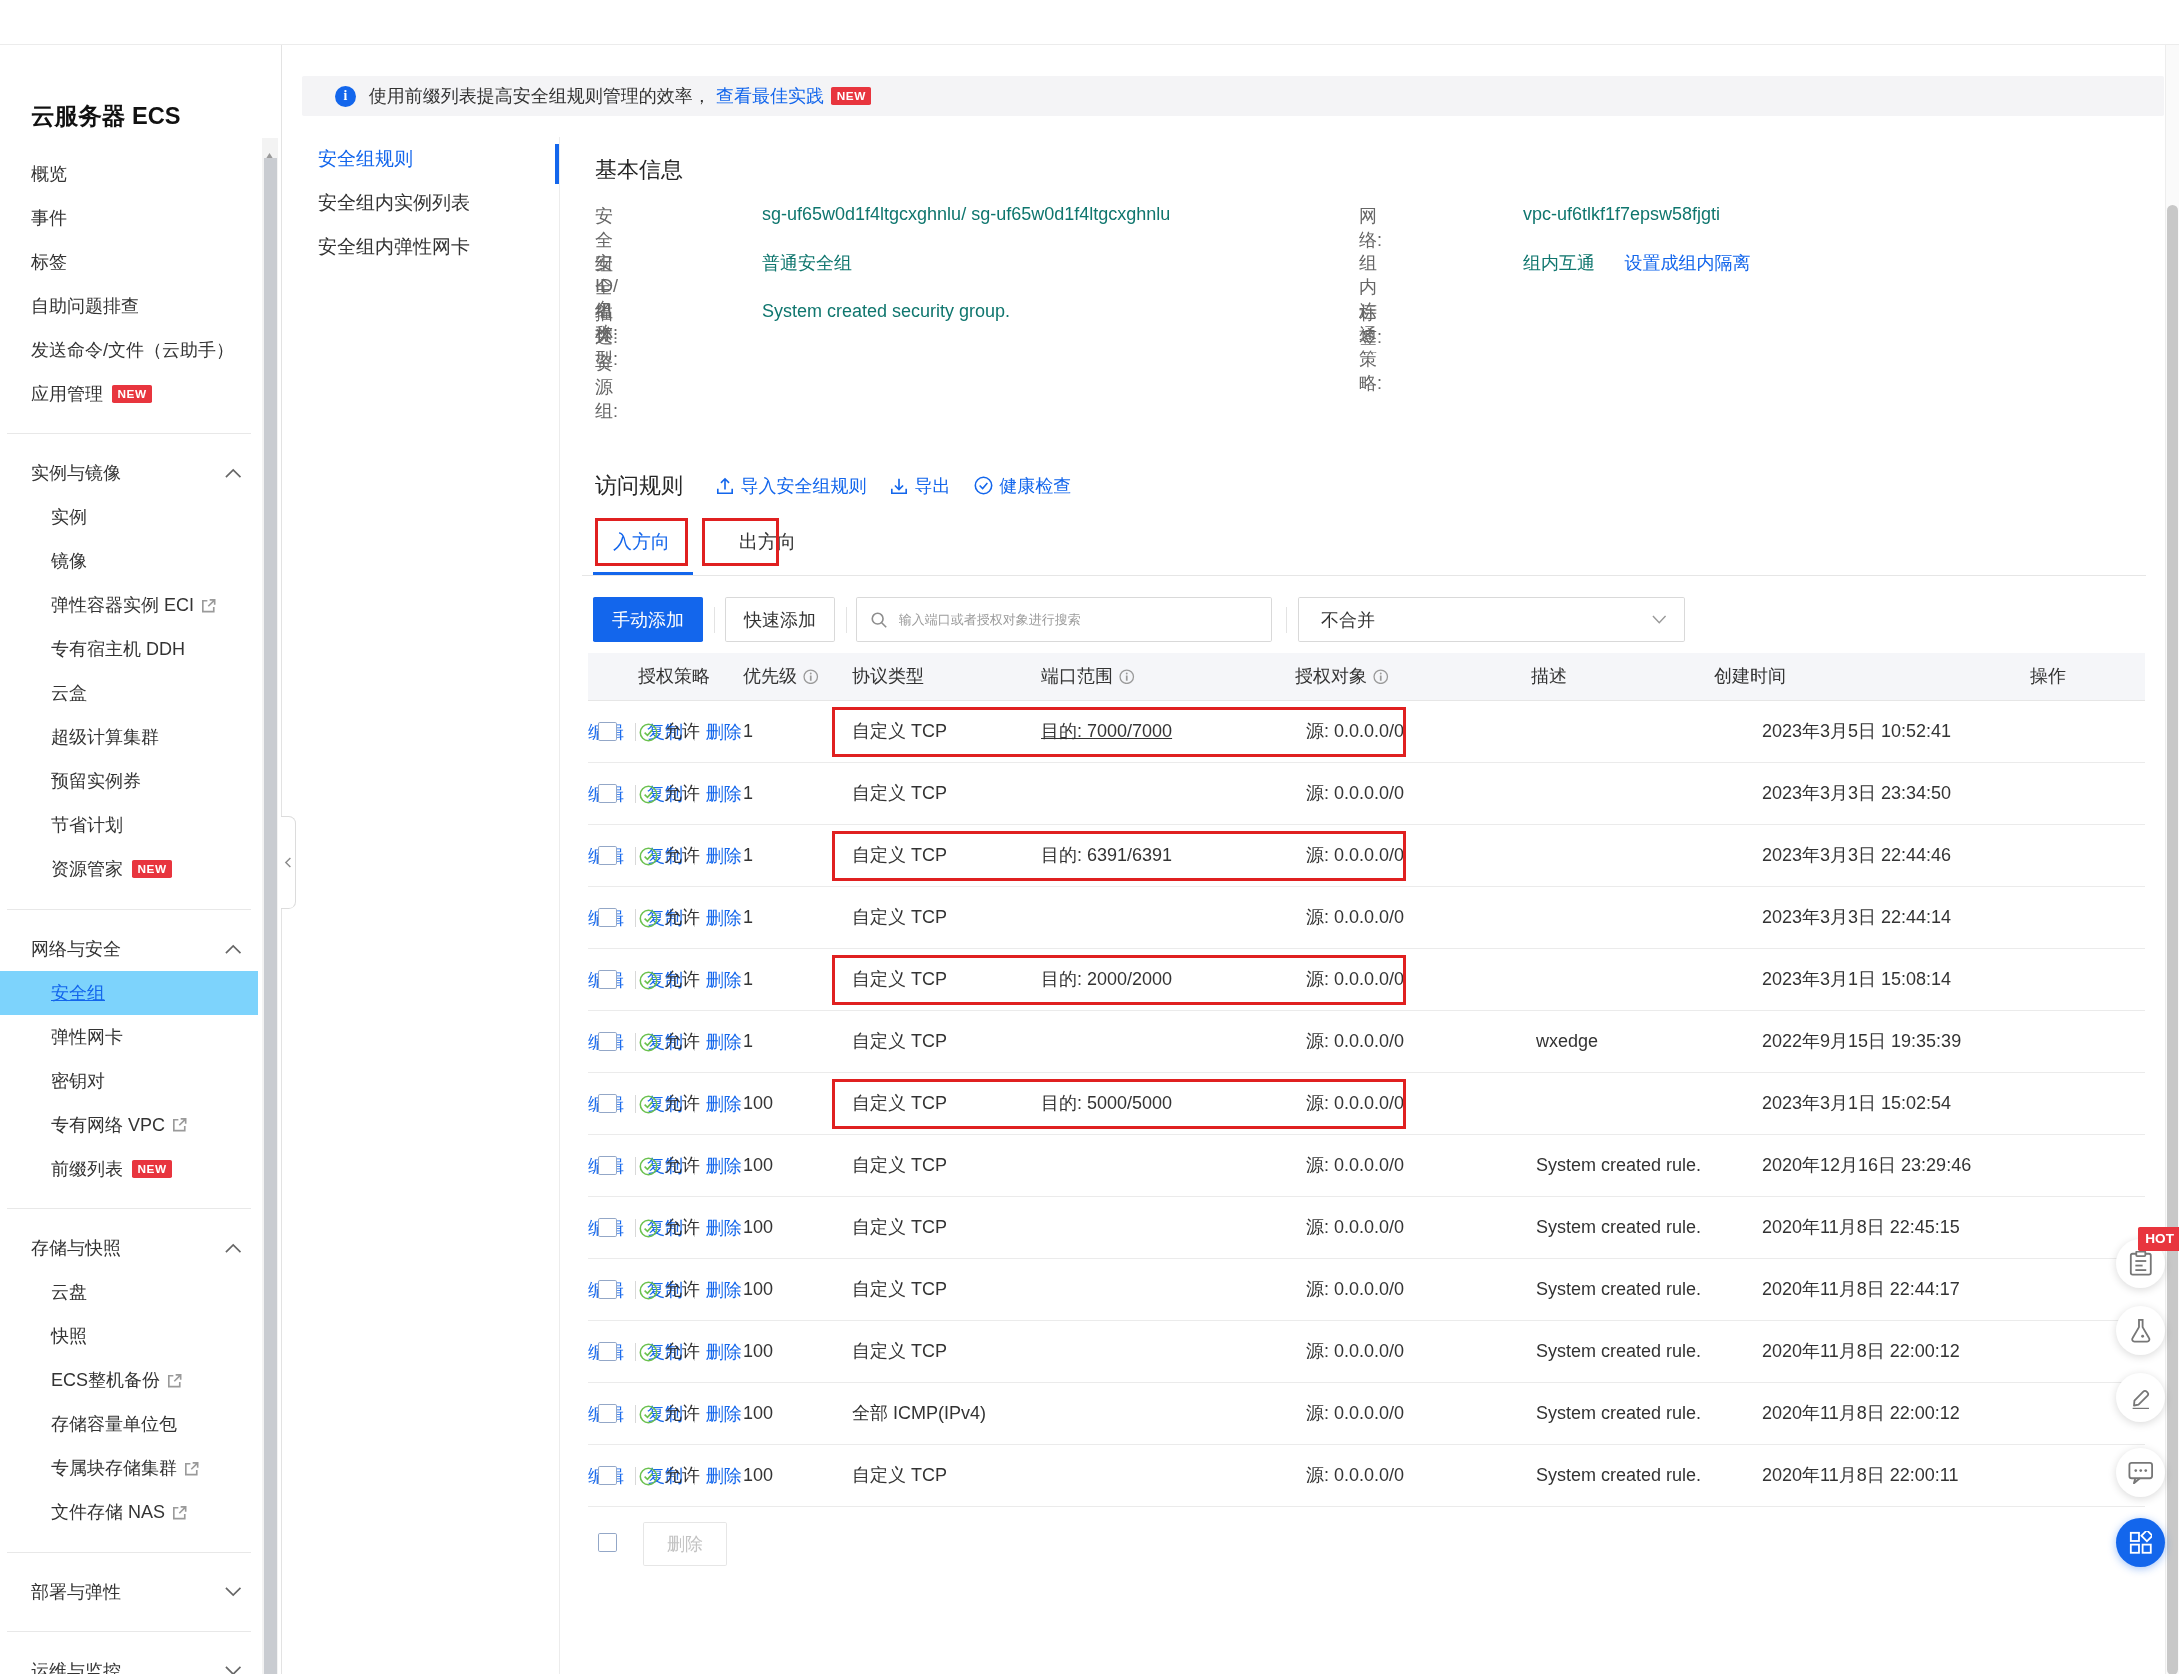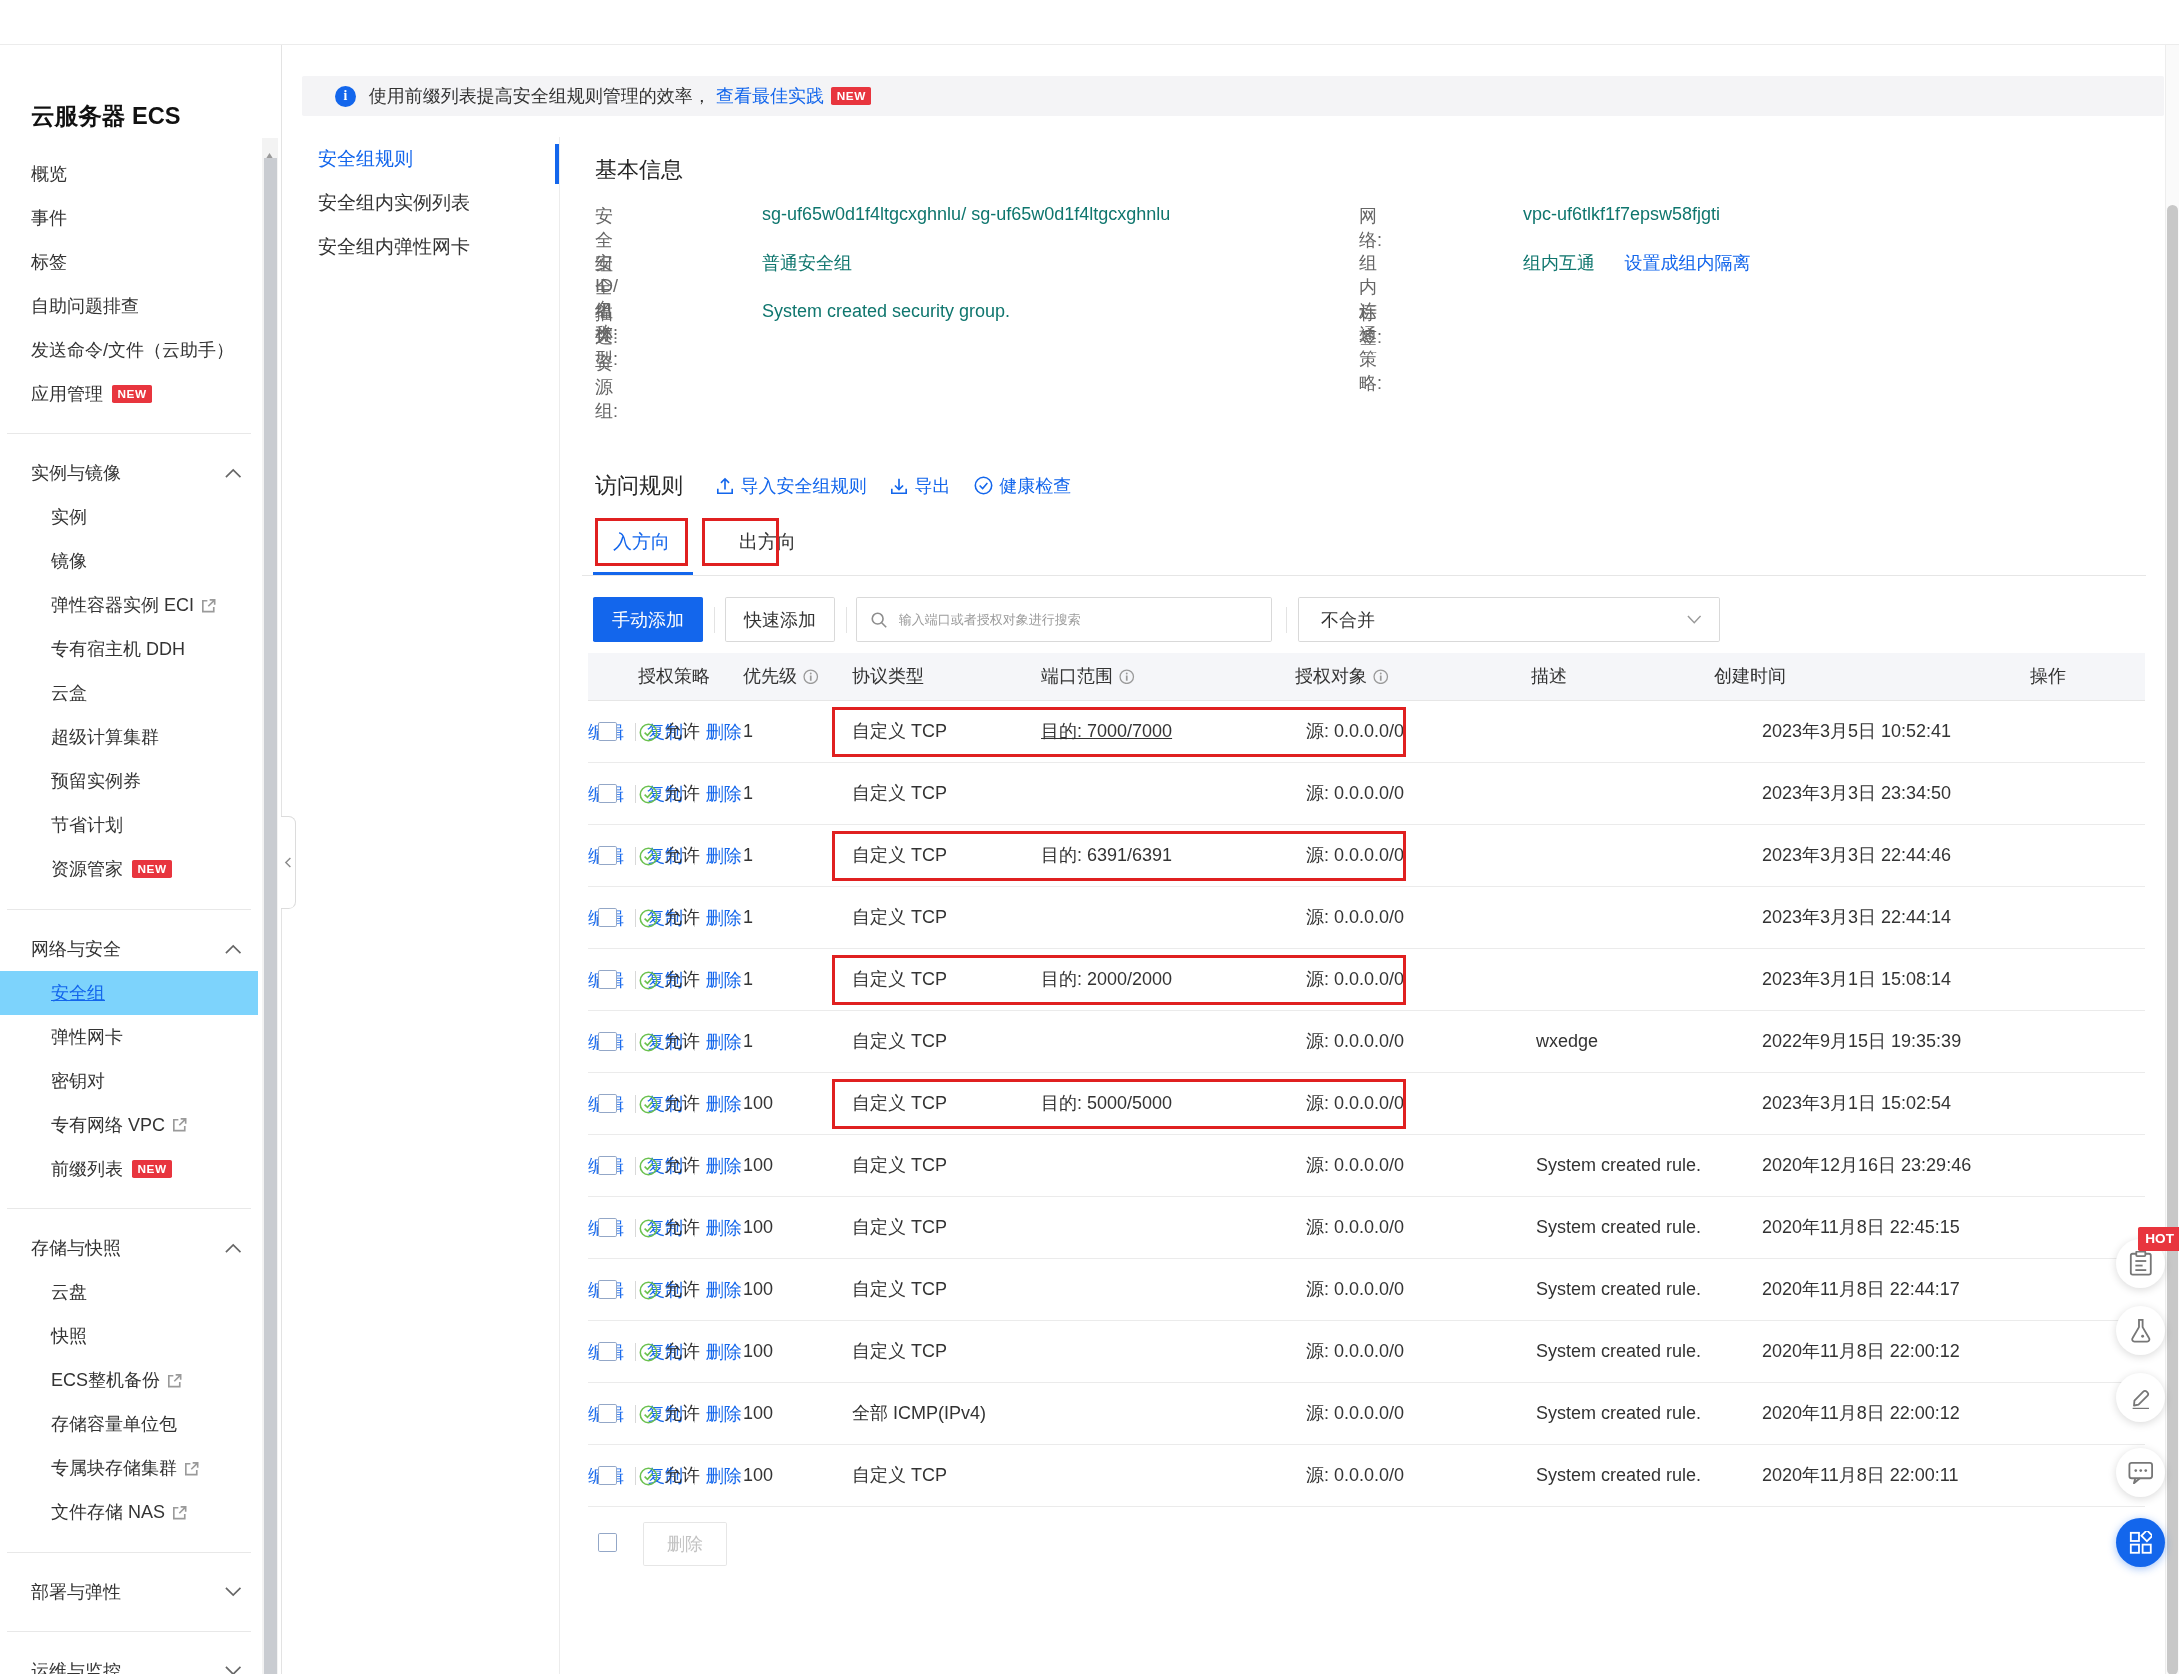--- a/index.html
+++ b/index.html
@@ -75,21 +75,21 @@
   .tabs-border{left:582px;top:575px;width:1564px;height:0.9px;background:#e6e6e6;}
   .anno{border:3.6px solid #e02020;box-sizing:border-box;z-index:10;pointer-events:none;}
 
   
   .btn-primary{left:593px;top:597px;width:110px;height:45px;background:#1366ec;color:#fff;font-size:18px;border:none;border-radius:1.8px;cursor:pointer;font-family:inherit;}
   .btn-plain{left:725px;top:597px;width:110px;height:45px;background:#fff;color:#333;font-size:18px;border:0.9px solid #d9d9d9;border-radius:1.8px;cursor:pointer;font-family:inherit;box-sizing:border-box;}
   .tbar-sep{top:607px;width:0.9px;height:25.5px;background:#e3e3e3;}
   .rule-search{left:856px;top:597px;width:416px;height:45px;border:0.9px solid #d9d9d9;border-radius:1.8px;box-sizing:border-box;display:flex;align-items:center;padding:0 12.7px;gap:9px;background:#fff;}
   .rule-search input{border:none;outline:none;font-size:13px;color:#333;width:345px;font-family:inherit;background:transparent;}
   .rule-search input::placeholder{color:#9b9b9b;}
-  .merge-select{left:1298px;top:597px;width:422px;height:45px;border:0.9px solid #d9d9d9;border-radius:1.8px;box-sizing:border-box;display:flex;align-items:center;justify-content:space-between;padding:0 18px 0 22px;cursor:pointer;background:#fff;}
+  .merge-select{left:1298px;top:597px;width:387px;height:45px;border:0.9px solid #d9d9d9;border-radius:1.8px;box-sizing:border-box;display:flex;align-items:center;justify-content:space-between;padding:0 18px 0 22px;cursor:pointer;background:#fff;}
 
   
   .rtable{left:588px;top:653px;width:1557px;}
   .thead{position:relative;height:47px;background:#f5f6f9;border-bottom:0.9px solid #e6e6e6;}
   .th{position:absolute;top:0;height:47px;line-height:47px;color:#333;display:flex;align-items:center;gap:6.4px;white-space:nowrap;}
   .trow{position:relative;height:61px;border-bottom:0.9px solid #ebebeb;}
   .td{position:absolute;top:0;height:61px;line-height:61px;white-space:nowrap;color:#333;}
   .checkbox{width:19px;height:19px;border:0.9px solid #93a7c7;border-radius:1.8px;background:#fff;cursor:pointer;box-sizing:border-box;}
   .row-check{left:10px;top:21px;}
   .allow-ic{left:51px;top:22px;}

